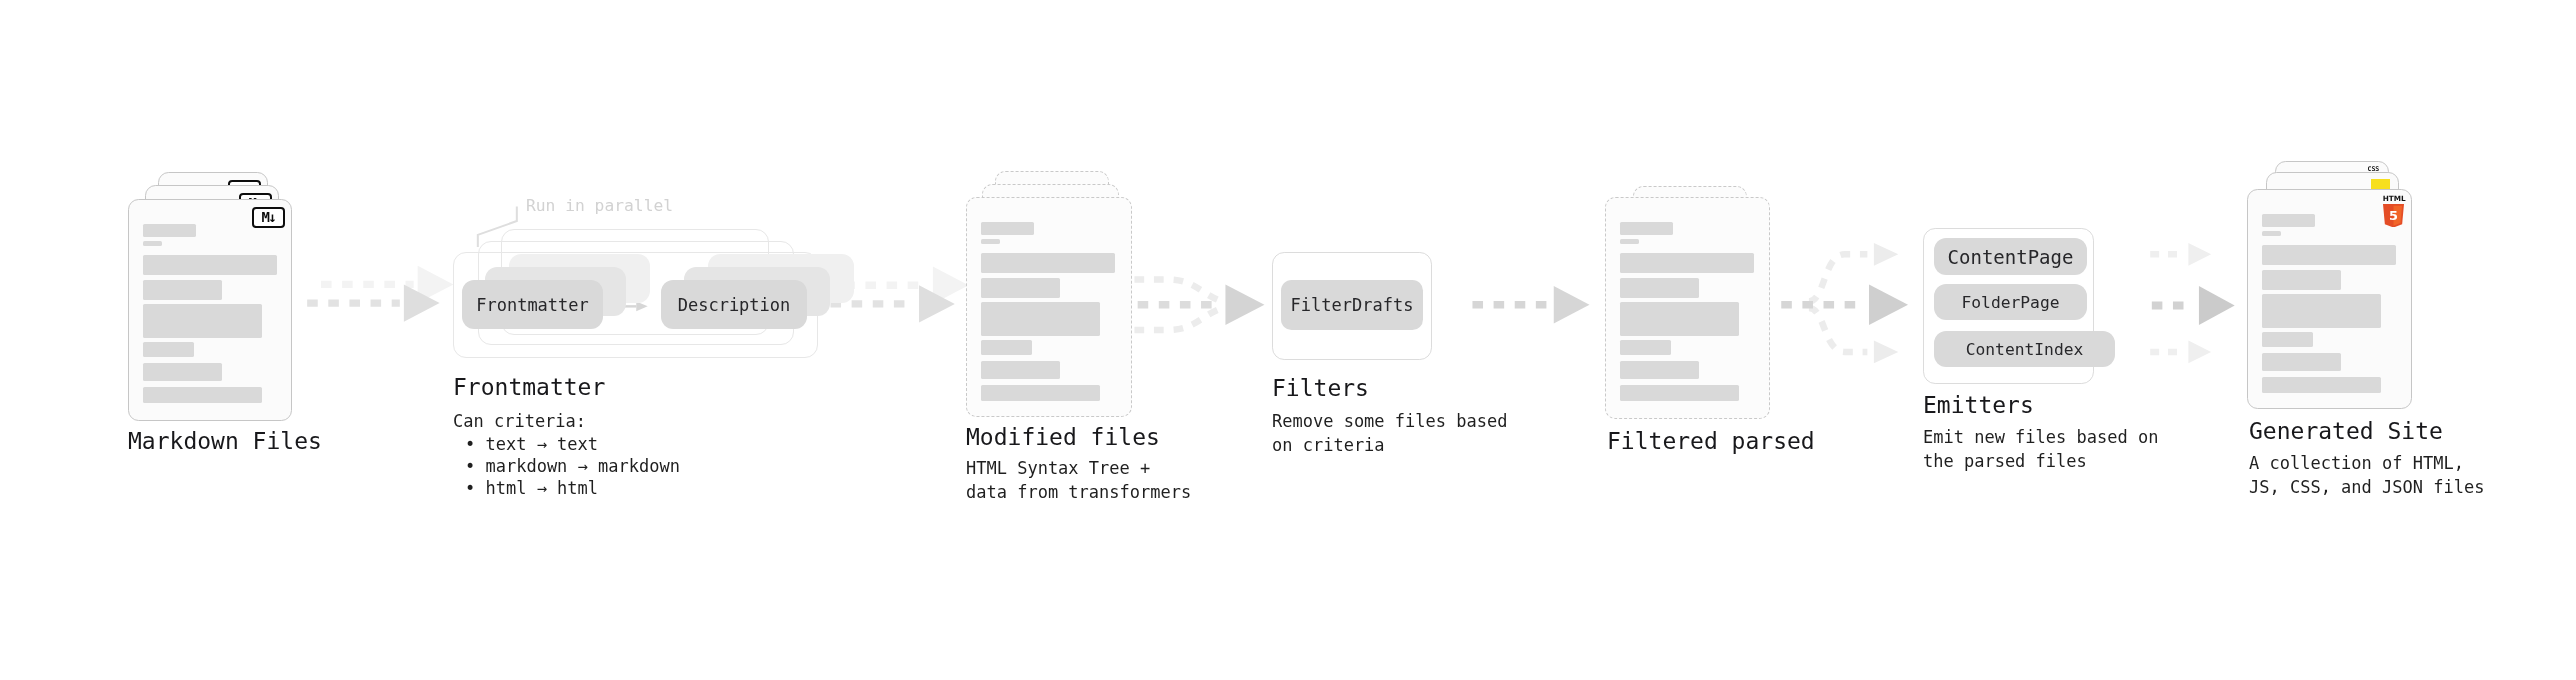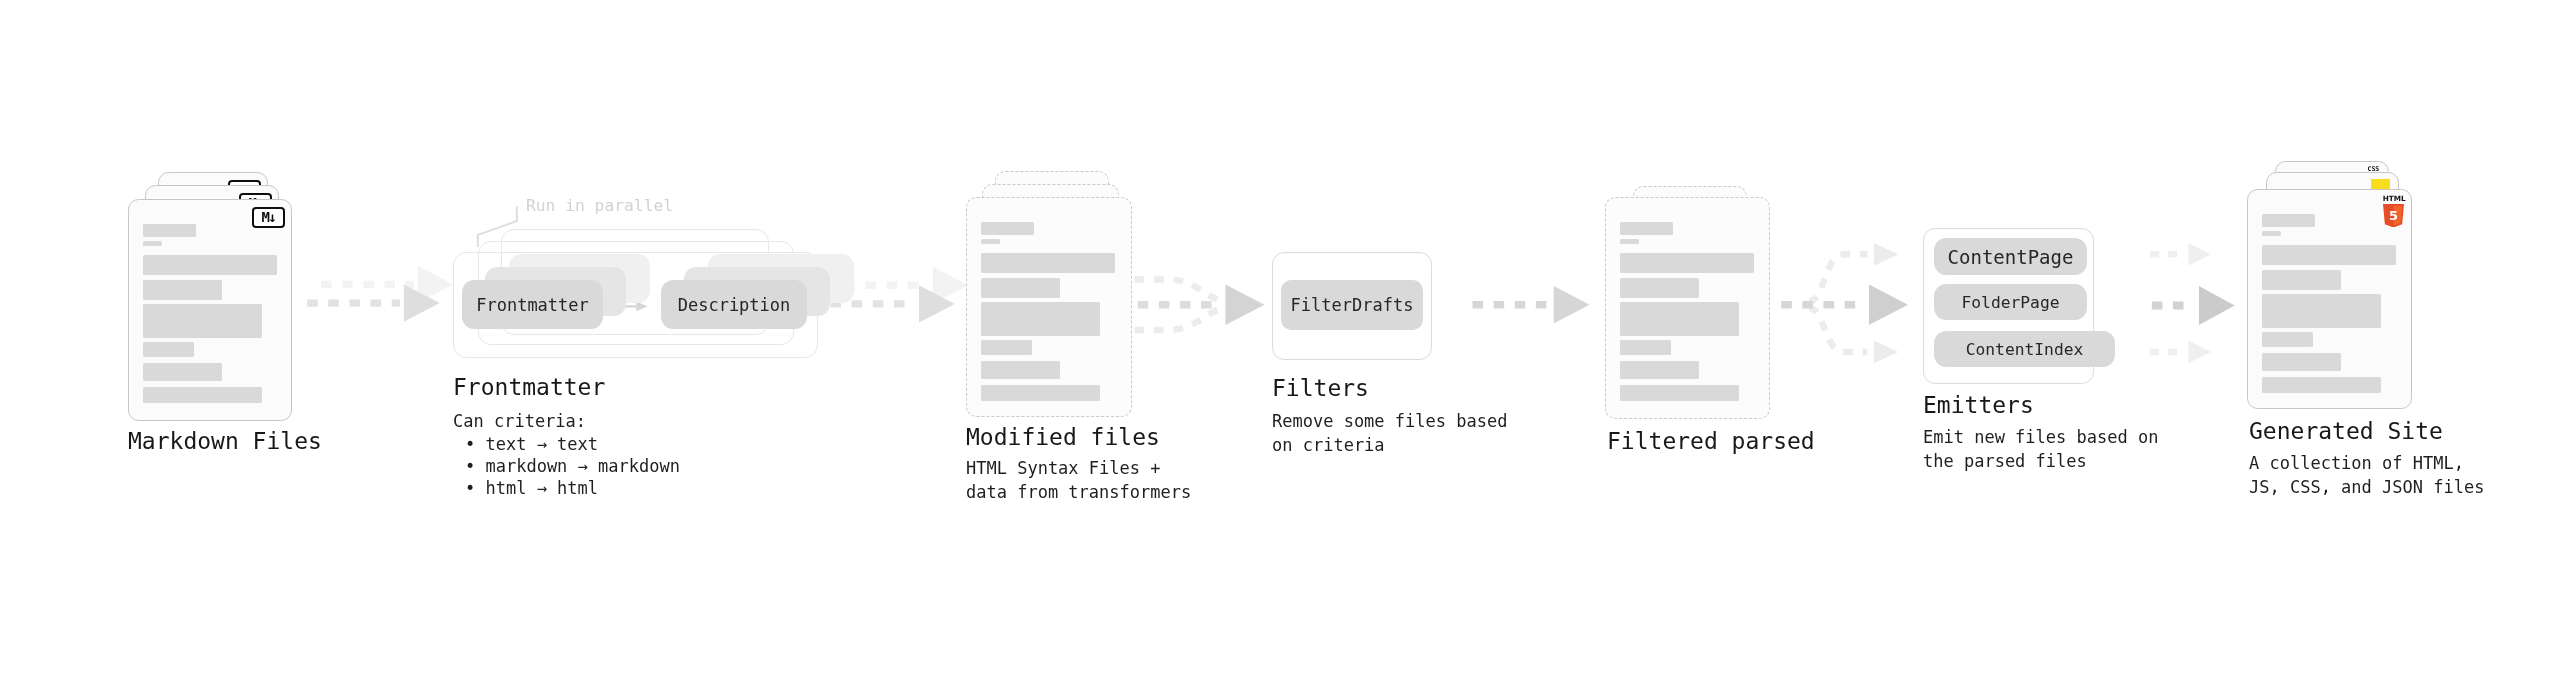--- a/index.html
+++ b/index.html
@@ -159,21 +159,21 @@
       <div class="bar" style="top: 41px; width: 18.7px; height: 4.9px;"></div>
       <div class="bar" style="top: 55px; width: 134px; height: 20.3px;"></div>
       <div class="bar" style="top: 80px; width: 79px; height: 19.5px;"></div>
       <div class="bar" style="top: 104px; width: 119px; height: 34px;"></div>
       <div class="bar" style="top: 142px; width: 51px; height: 14.6px;"></div>
       <div class="bar" style="top: 163px; width: 79px; height: 18px;"></div>
       <div class="bar" style="top: 187px; width: 119px; height: 16.3px;"></div>
     </div>
 </div>
 <div class="label" style="left:966px;top:424px;">Modified files</div>
-<div class="caption" style="left:966px;top:457px;">HTML Syntax Files +
+<div class="caption" style="left:966px;top:457px;">HTML Syntax Tree +
 data from transformers</div>
 
 <div class="wbox" style="left:1272px;top:252px;width:160px;height:108px;"></div>
 <div class="pill" style="left:1281px;top:280px;width:142px;height:50px;border-radius:10.6px;">FilterDrafts</div>
 <div class="label" style="left:1272px;top:375px;">Filters</div>
 <div class="caption" style="left:1272px;top:410px;">Remove some files based
 on criteria</div>
 
 <div class="doc dashed" style="left:1633px;top:186px;width:114px;height:222px;"></div>
 <div class="doc dashed" style="left:1605px;top:197px;width:165px;height:222px;">

